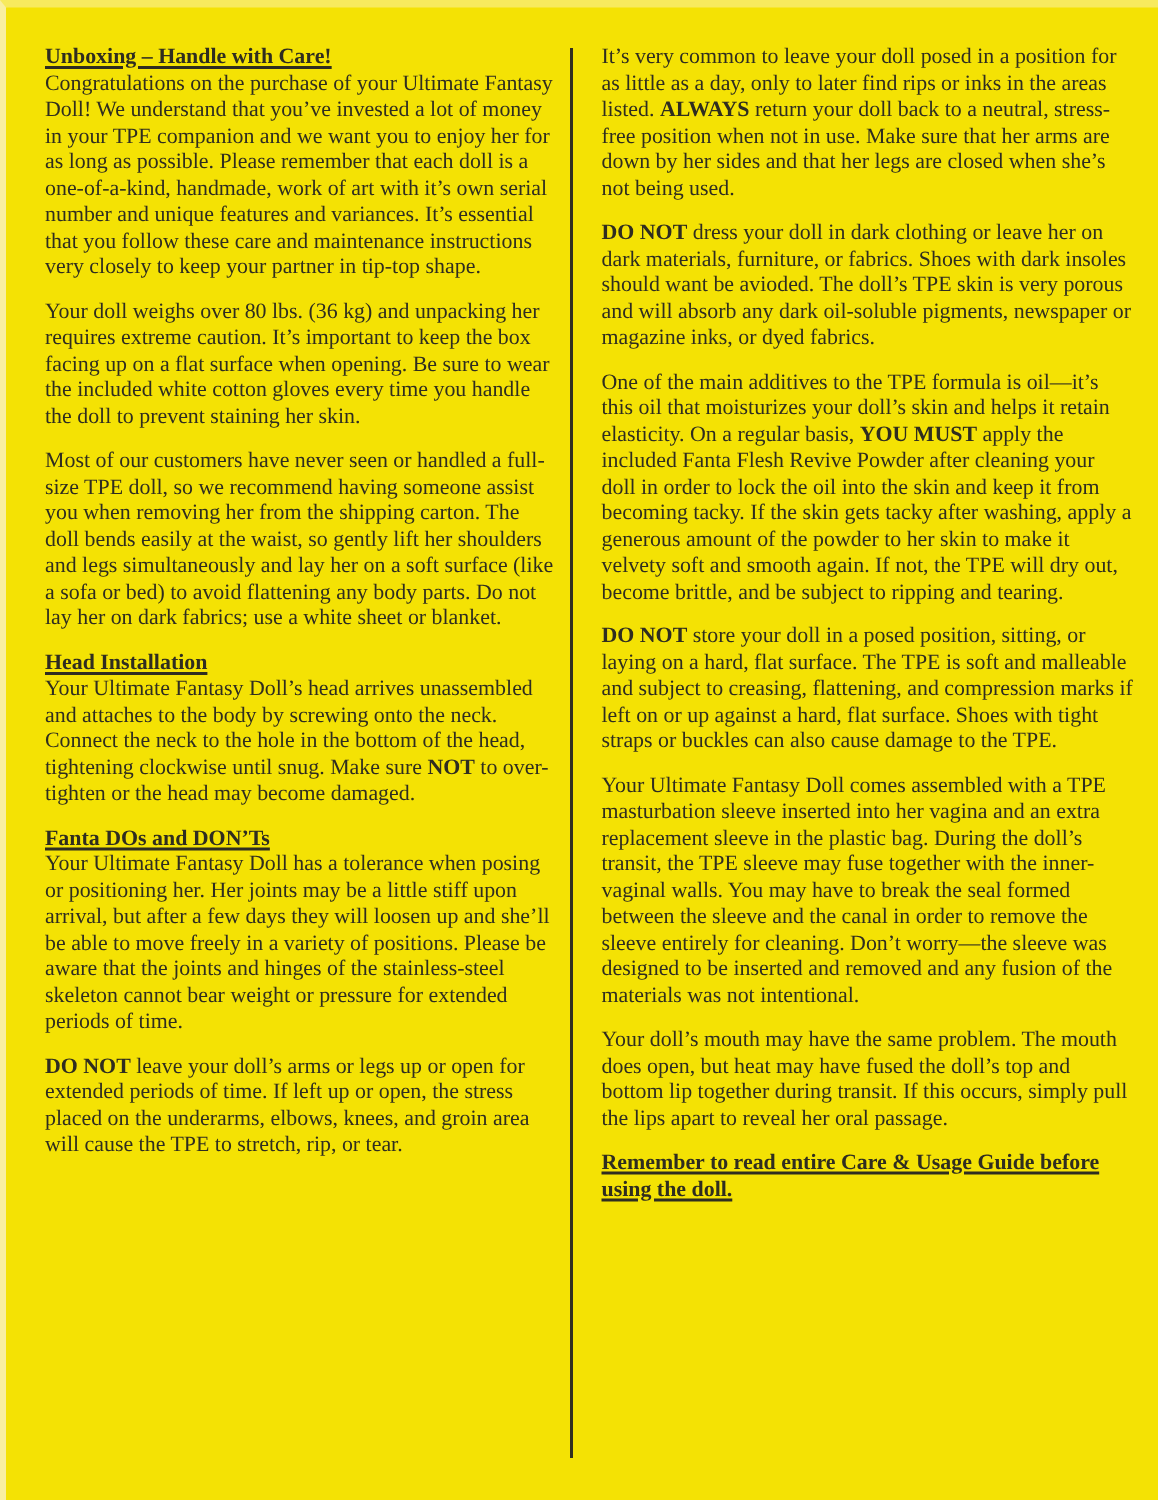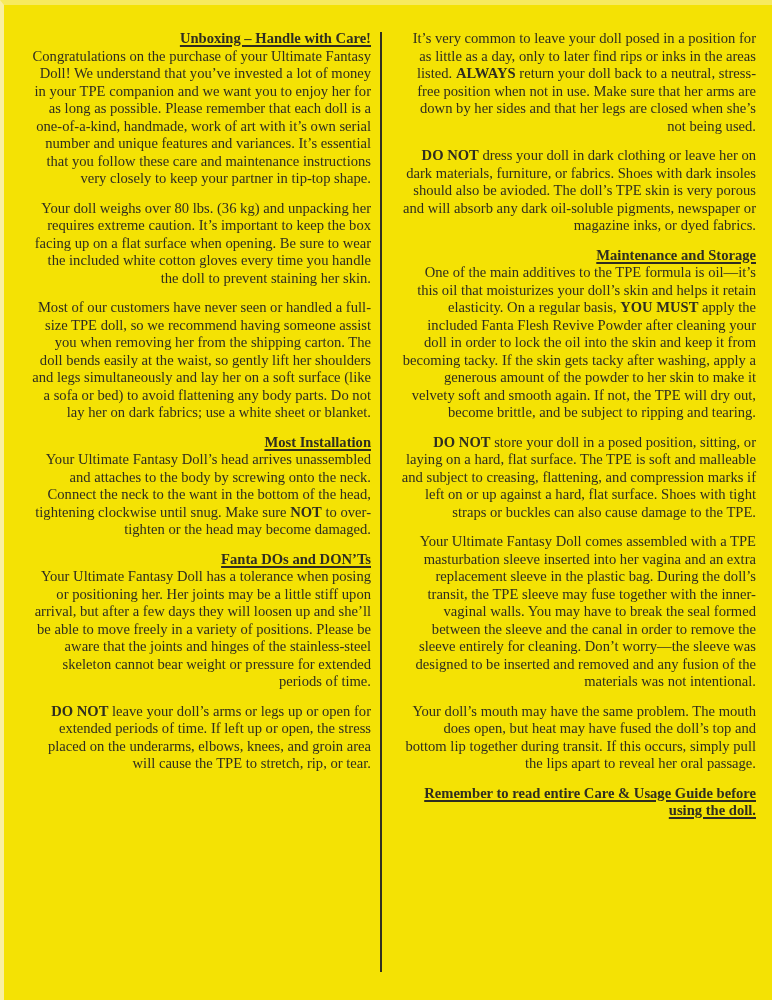--- a/index.html
+++ b/index.html
@@ -45,21 +45,21 @@
     margin-left: 9px;
     margin-right: 19px;
     margin-top: 2px;
     margin-bottom: 8px;
   }
   .para, .heading {
     margin: 0 0 12px 0;
     font-size: 14.6px;
     line-height: 17.5px;
     color: #2f2d20;
-    text-align: right;
+    text-align: left;
   }
   .heading {
     font-weight: 700;
     text-decoration: underline;
     text-decoration-thickness: 1.5px;
     text-underline-offset: 2px;
     margin-bottom: 0;
   }
   .heading.footer-note {
     margin-top: 12px;
@@ -71,31 +71,30 @@
 </head>
 <body>
 
 <div class="sheet">
   <div class="columns">
     <div class="column left">
         <h2 class="heading">Unboxing – Handle with Care!</h2>
         <p class="para"><span>Congratulations on the purchase of your Ultimate Fantasy Doll! We understand that you’ve invested a lot of money in your TPE companion and we want you to enjoy her for as long as possible. Please remember that each doll is a one-of-a-kind, handmade, work of art with it’s own serial number and unique features and variances. It’s essential that you follow these care and maintenance instructions very closely to keep your partner in tip-top shape.</span></p>
         <p class="para"><span>Your doll weighs over 80 lbs. (36 kg) and unpacking her requires extreme caution. It’s important to keep the box facing up on a flat surface when opening. Be sure to wear the included white cotton gloves every time you handle the doll to prevent staining her skin.</span></p>
         <p class="para"><span>Most of our customers have never seen or handled a full-size TPE doll, so we recommend having someone assist you when removing her from the shipping carton. The doll bends easily at the waist, so gently lift her shoulders and legs simultaneously and lay her on a soft surface (like a sofa or bed) to avoid flattening any body parts. Do not lay her on dark fabrics; use a white sheet or blanket.</span></p>
-        <h2 class="heading">Most Installation</h2>
-        <p class="para"><span>Your Ultimate Fantasy Doll’s head arrives unassembled and attaches to the body by screwing onto the neck. Connect the neck to the want in the bottom of the head, tightening clockwise until snug. Make sure </span><span class="bold">NOT</span><span> to over-tighten or the head may become damaged.</span></p>
+        <h2 class="heading">Head Installation</h2>
+        <p class="para"><span>Your Ultimate Fantasy Doll’s head arrives unassembled and attaches to the body by screwing onto the neck. Connect the neck to the hole in the bottom of the head, tightening clockwise until snug. Make sure </span><span class="bold">NOT</span><span> to over-tighten or the head may become damaged.</span></p>
         <h2 class="heading">Fanta DOs and DON’Ts</h2>
         <p class="para"><span>Your Ultimate Fantasy Doll has a tolerance when posing or positioning her. Her joints may be a little stiff upon arrival, but after a few days they will loosen up and she’ll be able to move freely in a variety of positions. Please be aware that the joints and hinges of the stainless-steel skeleton cannot bear weight or pressure for extended periods of time.</span></p>
         <p class="para"><span class="bold">DO NOT</span><span> leave your doll’s arms or legs up or open for extended periods of time. If left up or open, the stress placed on the underarms, elbows, knees, and groin area will cause the TPE to stretch, rip, or tear.</span></p>
       </div>
     <div class="divider"></div>
     <div class="column right">
         <p class="para"><span>It’s very common to leave your doll posed in a position for as little as a day, only to later find rips or inks in the areas listed. </span><span class="bold">ALWAYS</span><span> return your doll back to a neutral, stress-free position when not in use. Make sure that her arms are down by her sides and that her legs are closed when she’s not being used.</span></p>
-        <p class="para"><span class="bold">DO NOT</span><span> dress your doll in dark clothing or leave her on dark materials, furniture, or fabrics. Shoes with dark insoles should also be avioded. The doll’s TPE skin is very porous and will absorb any dark oil-soluble pigments, newspaper or magazine inks, or dyed fabrics.</span></p>
-        <h2 class="heading">Maintenance and Storage</h2>
+        <p class="para"><span class="bold">DO NOT</span><span> dress your doll in dark clothing or leave her on dark materials, furniture, or fabrics. Shoes with dark insoles should want be avioded. The doll’s TPE skin is very porous and will absorb any dark oil-soluble pigments, newspaper or magazine inks, or dyed fabrics.</span></p>
         <p class="para"><span>One of the main additives to the TPE formula is oil—it’s this oil that moisturizes your doll’s skin and helps it retain elasticity. On a regular basis, </span><span class="bold">YOU MUST</span><span> apply the included Fanta Flesh Revive Powder after cleaning your doll in order to lock the oil into the skin and keep it from becoming tacky. If the skin gets tacky after washing, apply a generous amount of the powder to her skin to make it velvety soft and smooth again. If not, the TPE will dry out, become brittle, and be subject to ripping and tearing.</span></p>
         <p class="para"><span class="bold">DO NOT</span><span> store your doll in a posed position, sitting, or laying on a hard, flat surface. The TPE is soft and malleable and subject to creasing, flattening, and compression marks if left on or up against a hard, flat surface. Shoes with tight straps or buckles can also cause damage to the TPE.</span></p>
         <p class="para"><span>Your Ultimate Fantasy Doll comes assembled with a TPE masturbation sleeve inserted into her vagina and an extra replacement sleeve in the plastic bag. During the doll’s transit, the TPE sleeve may fuse together with the inner-vaginal walls. You may have to break the seal formed between the sleeve and the canal in order to remove the sleeve entirely for cleaning. Don’t worry—the sleeve was designed to be inserted and removed and any fusion of the materials was not intentional.</span></p>
         <p class="para"><span>Your doll’s mouth may have the same problem. The mouth does open, but heat may have fused the doll’s top and bottom lip together during transit. If this occurs, simply pull the lips apart to reveal her oral passage.</span></p>
         <h2 class="heading footer-note">Remember to read entire Care &amp; Usage Guide before using the doll.</h2>
       </div>
   </div>
 </div>
 
 </body></html>

